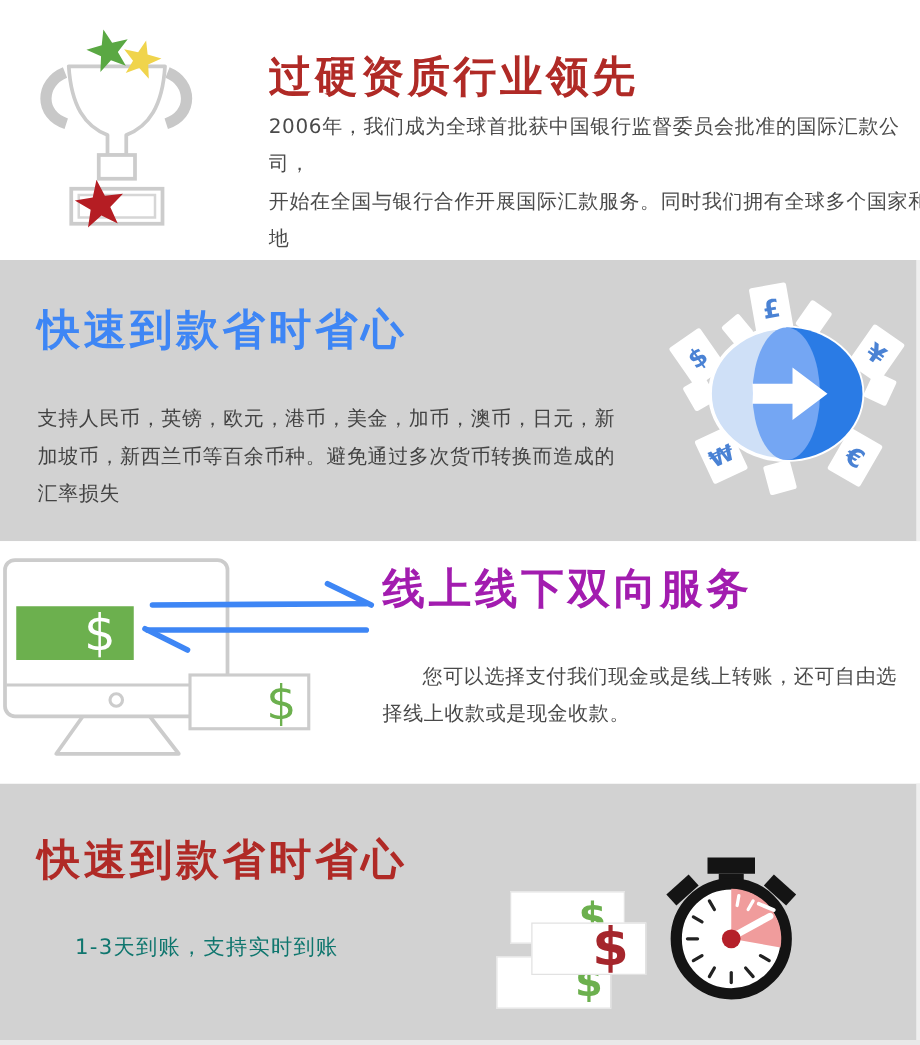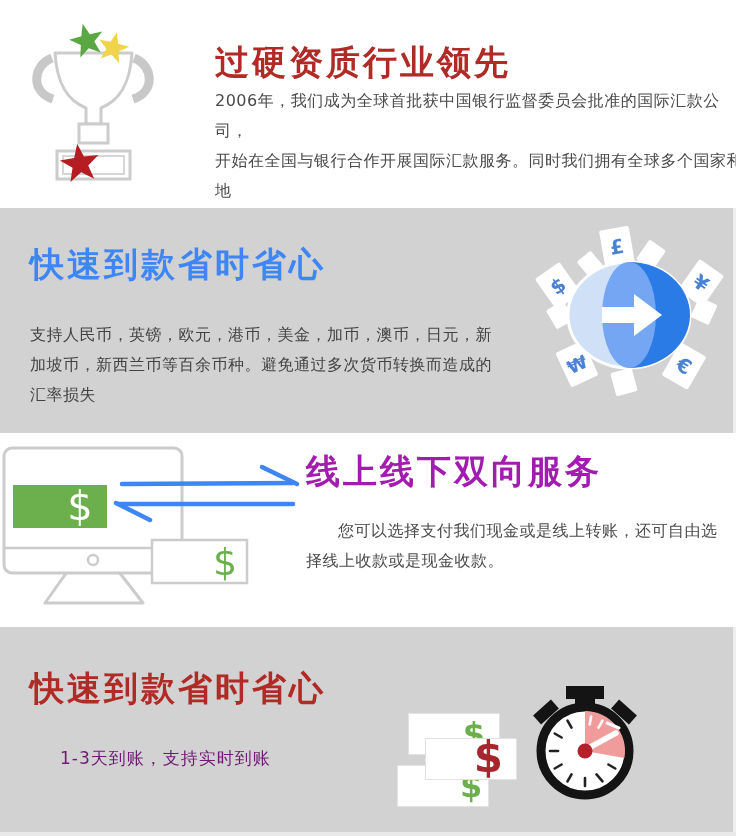--- a/index.html
+++ b/index.html
@@ -18,23 +18,23 @@
   .h-blue{color:#3e86f5;font-weight:600;}
   .h-green{color:#a21caf;font-weight:600;}
   .body{position:absolute;margin:0;font-size:16px;line-height:30px;color:#4a4a4a;
         letter-spacing:0.5px;white-space:pre-line;}
 
   .s1-h{left:215px;top:44px;}
   .s1-body{left:215px;top:86px;width:528px;}
   .s2-h{left:30px;top:38px;}
   .s2-body{left:30px;top:100px;width:530px;color:#434343;margin-top:12px;}
   .s3-h{left:306px;top:20px;}
-  .s3-body{left:306px;top:83px;width:430px;text-indent:2em;}
+  .s3-body{left:306px;top:93px;width:430px;text-indent:2em;}
   .s4-h{left:30px;top:43px;}
-  .s4-body{left:60px;top:116px;font-size:17px;color:#701a75;letter-spacing:1px;}
+  .s4-body{left:60px;top:116px;font-size:17px;color:#0f766e;letter-spacing:1px;}
 
   .trophy{position:absolute;left:22px;top:12px;}
   .globe{position:absolute;left:528px;top:14px;}
   .monitor{position:absolute;left:0;top:5px;}
   .stopwatch{position:absolute;left:523px;top:51px;}
 
   .bill{position:absolute;background:#ffffff;border:1px solid #e2e2e2;width:92px;height:42px;box-sizing:border-box;}
   .bill .sym{position:absolute;font-weight:600;}
   .bill-top{left:408px;top:86px;}
   .bill-top .sym{right:14px;top:1px;font-size:32px;color:#6cb04e;}

